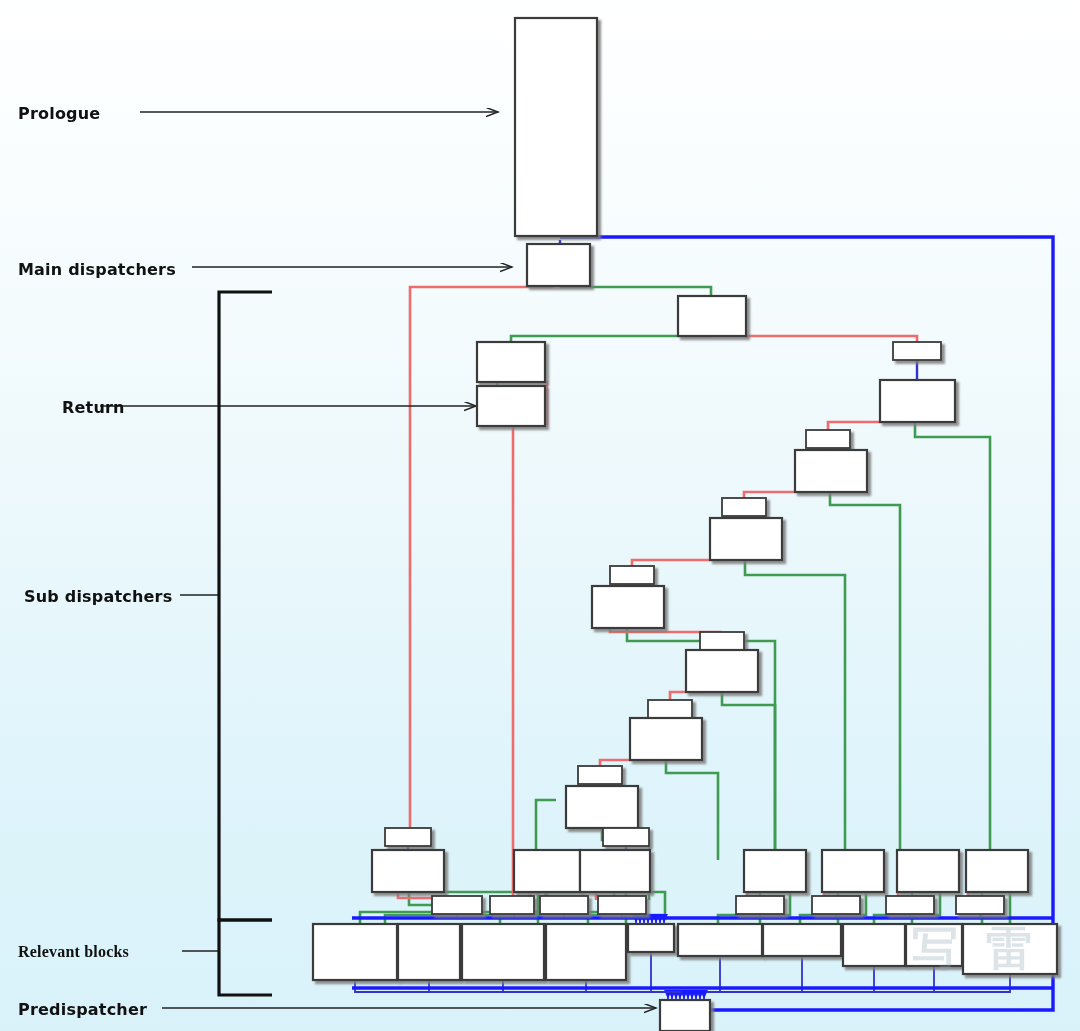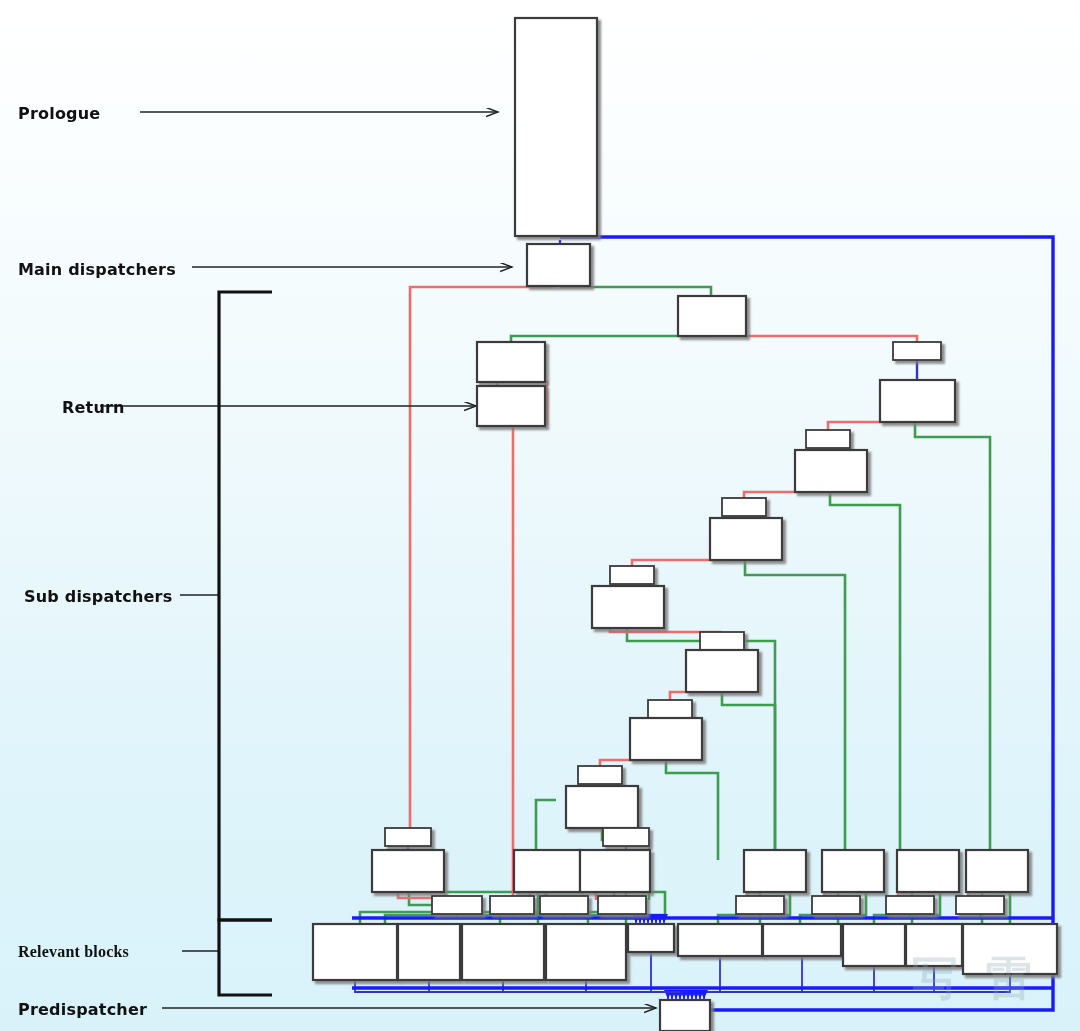--- a/index.html
+++ b/index.html
@@ -292,21 +292,21 @@
         </g>
         <g>
           <rect x="963" y="924" width="94" height="50" fill="#ffffff" stroke="#3a3a3a" stroke-width="2.2" filter="url(#boxShadow)"></rect>
         </g>
         <g>
           <rect x="660" y="1000" width="50" height="31" fill="#ffffff" stroke="#3a3a3a" stroke-width="2.2" filter="url(#boxShadow)"></rect>
         </g>
       </g>
   </svg>
 
-  <div class="wm" style="left: 912px; top: 918px; margin-top: 30px;">写 雷</div>
+  <div class="wm" style="left: 912px; top: 918px;">写 雷</div>
 
   <div class="lbl" style="left:18px;top:104px;">Prologue</div>
   <div class="lbl" style="left:18px;top:260px;">Main dispatchers</div>
   <div class="lbl" style="left:18px;top:398px;margin-left:44px;">Return</div>
   <div class="lbl" style="left:24px;top:587px;">Sub dispatchers</div>
   <div class="lbl" style="left:18px;top:943px;font-family:Liberation Serif, serif;">Relevant blocks</div>
   <div class="lbl" style="left:18px;top:1000px;">Predispatcher</div>
 
 </div>
 

